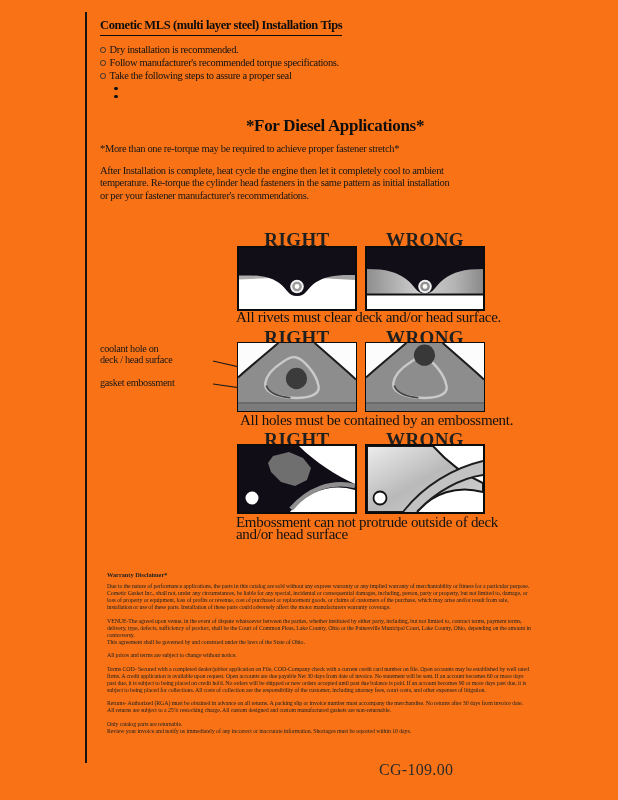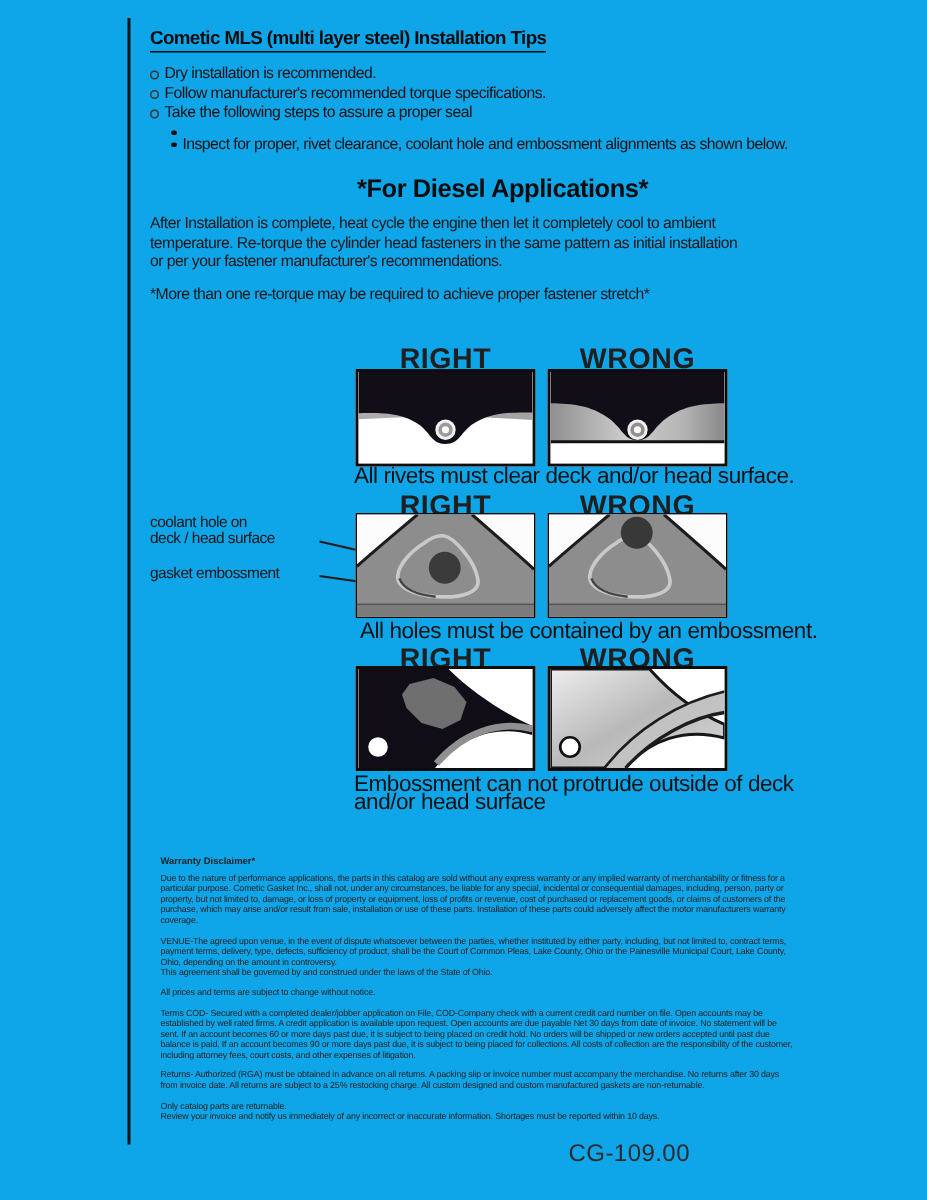--- a/index.html
+++ b/index.html
@@ -1,18 +1,18 @@
 <!DOCTYPE html>
 <html><head>
 <meta charset="utf-8">
 <style>
   html,body{margin:0;padding:0;background:#ffffff;}
   .page{
-    position:relative;width:618px;height:800px;background:#0ea5e9;overflow:hidden;
-    font-family:Liberation Sans, sans-serif;color:#111111;
+    position:relative;width:618px;height:800px;background:#f97316;overflow:hidden;
+    font-family:Liberation Serif, serif;color:#111111;
   }
   .left-rule{position:absolute;left:85px;top:12px;width:2px;height:751px;background:#141414;}
   .doc-title{
     position:absolute;left:100px;top:18px;margin:0;
     font-size:12.5px;font-weight:bold;letter-spacing:-0.4px;color:#0d0d0d;
     border-bottom:1.6px solid #0d0d0d;padding-bottom:2px;display:inline-block;
   }
   .tips{position:absolute;left:100px;top:43px;width:490px;font-size:10.5px;letter-spacing:-0.35px;line-height:13px;}
   .tip-row{display:flex;align-items:flex-start;}
   .b-open{flex:0 0 auto;width:3.6px;height:3.6px;border:1px solid #333;border-radius:50%;margin:4px 4px 0 0;}
@@ -53,30 +53,29 @@
     </div>
     <div class="tip-row">
       <span class="b-open"></span>
       <span>Take the following steps to assure a proper seal</span>
     </div>
     <div class="tip-row sub">
       <span class="b-fill"></span>
     </div>
     <div class="tip-row sub">
       <span class="b-fill"></span>
-      <span>Inspect for proper, rivet clearance, coolant hole and embossment alignments as shown below.</span>
     </div>
   </div>
 
   <div class="diesel">
     <h2>*For Diesel Applications*</h2>
+    <p>*More than one re-torque may be required to achieve proper fastener stretch*</p>
     <p>After Installation is complete, heat cycle the engine then let it completely cool to ambient
 temperature. Re-torque the cylinder head fasteners in the same pattern as initial installation
 or per your fastener manufacturer's recommendations.</p>
-    <p>*More than one re-torque may be required to achieve proper fastener stretch*</p>
   </div>
 
   <div class="dlabel" style="left:237px;top:229px;">RIGHT</div>
   <div class="dlabel" style="left:365px;top:229px;">WRONG</div>
 
   <div class="dbox bx1" style="left:237px;top:246px;">
     <svg viewBox="0 0 116 61" preserveAspectRatio="none">
       <rect x="0" y="0" width="116" height="61" fill="#ffffff"></rect>
       <polygon points="0,26 44,29.5 0,31.5" fill="#adadad"></polygon>
       <polygon points="116,23.5 72,29.5 116,32" fill="#a3a3a3"></polygon>

